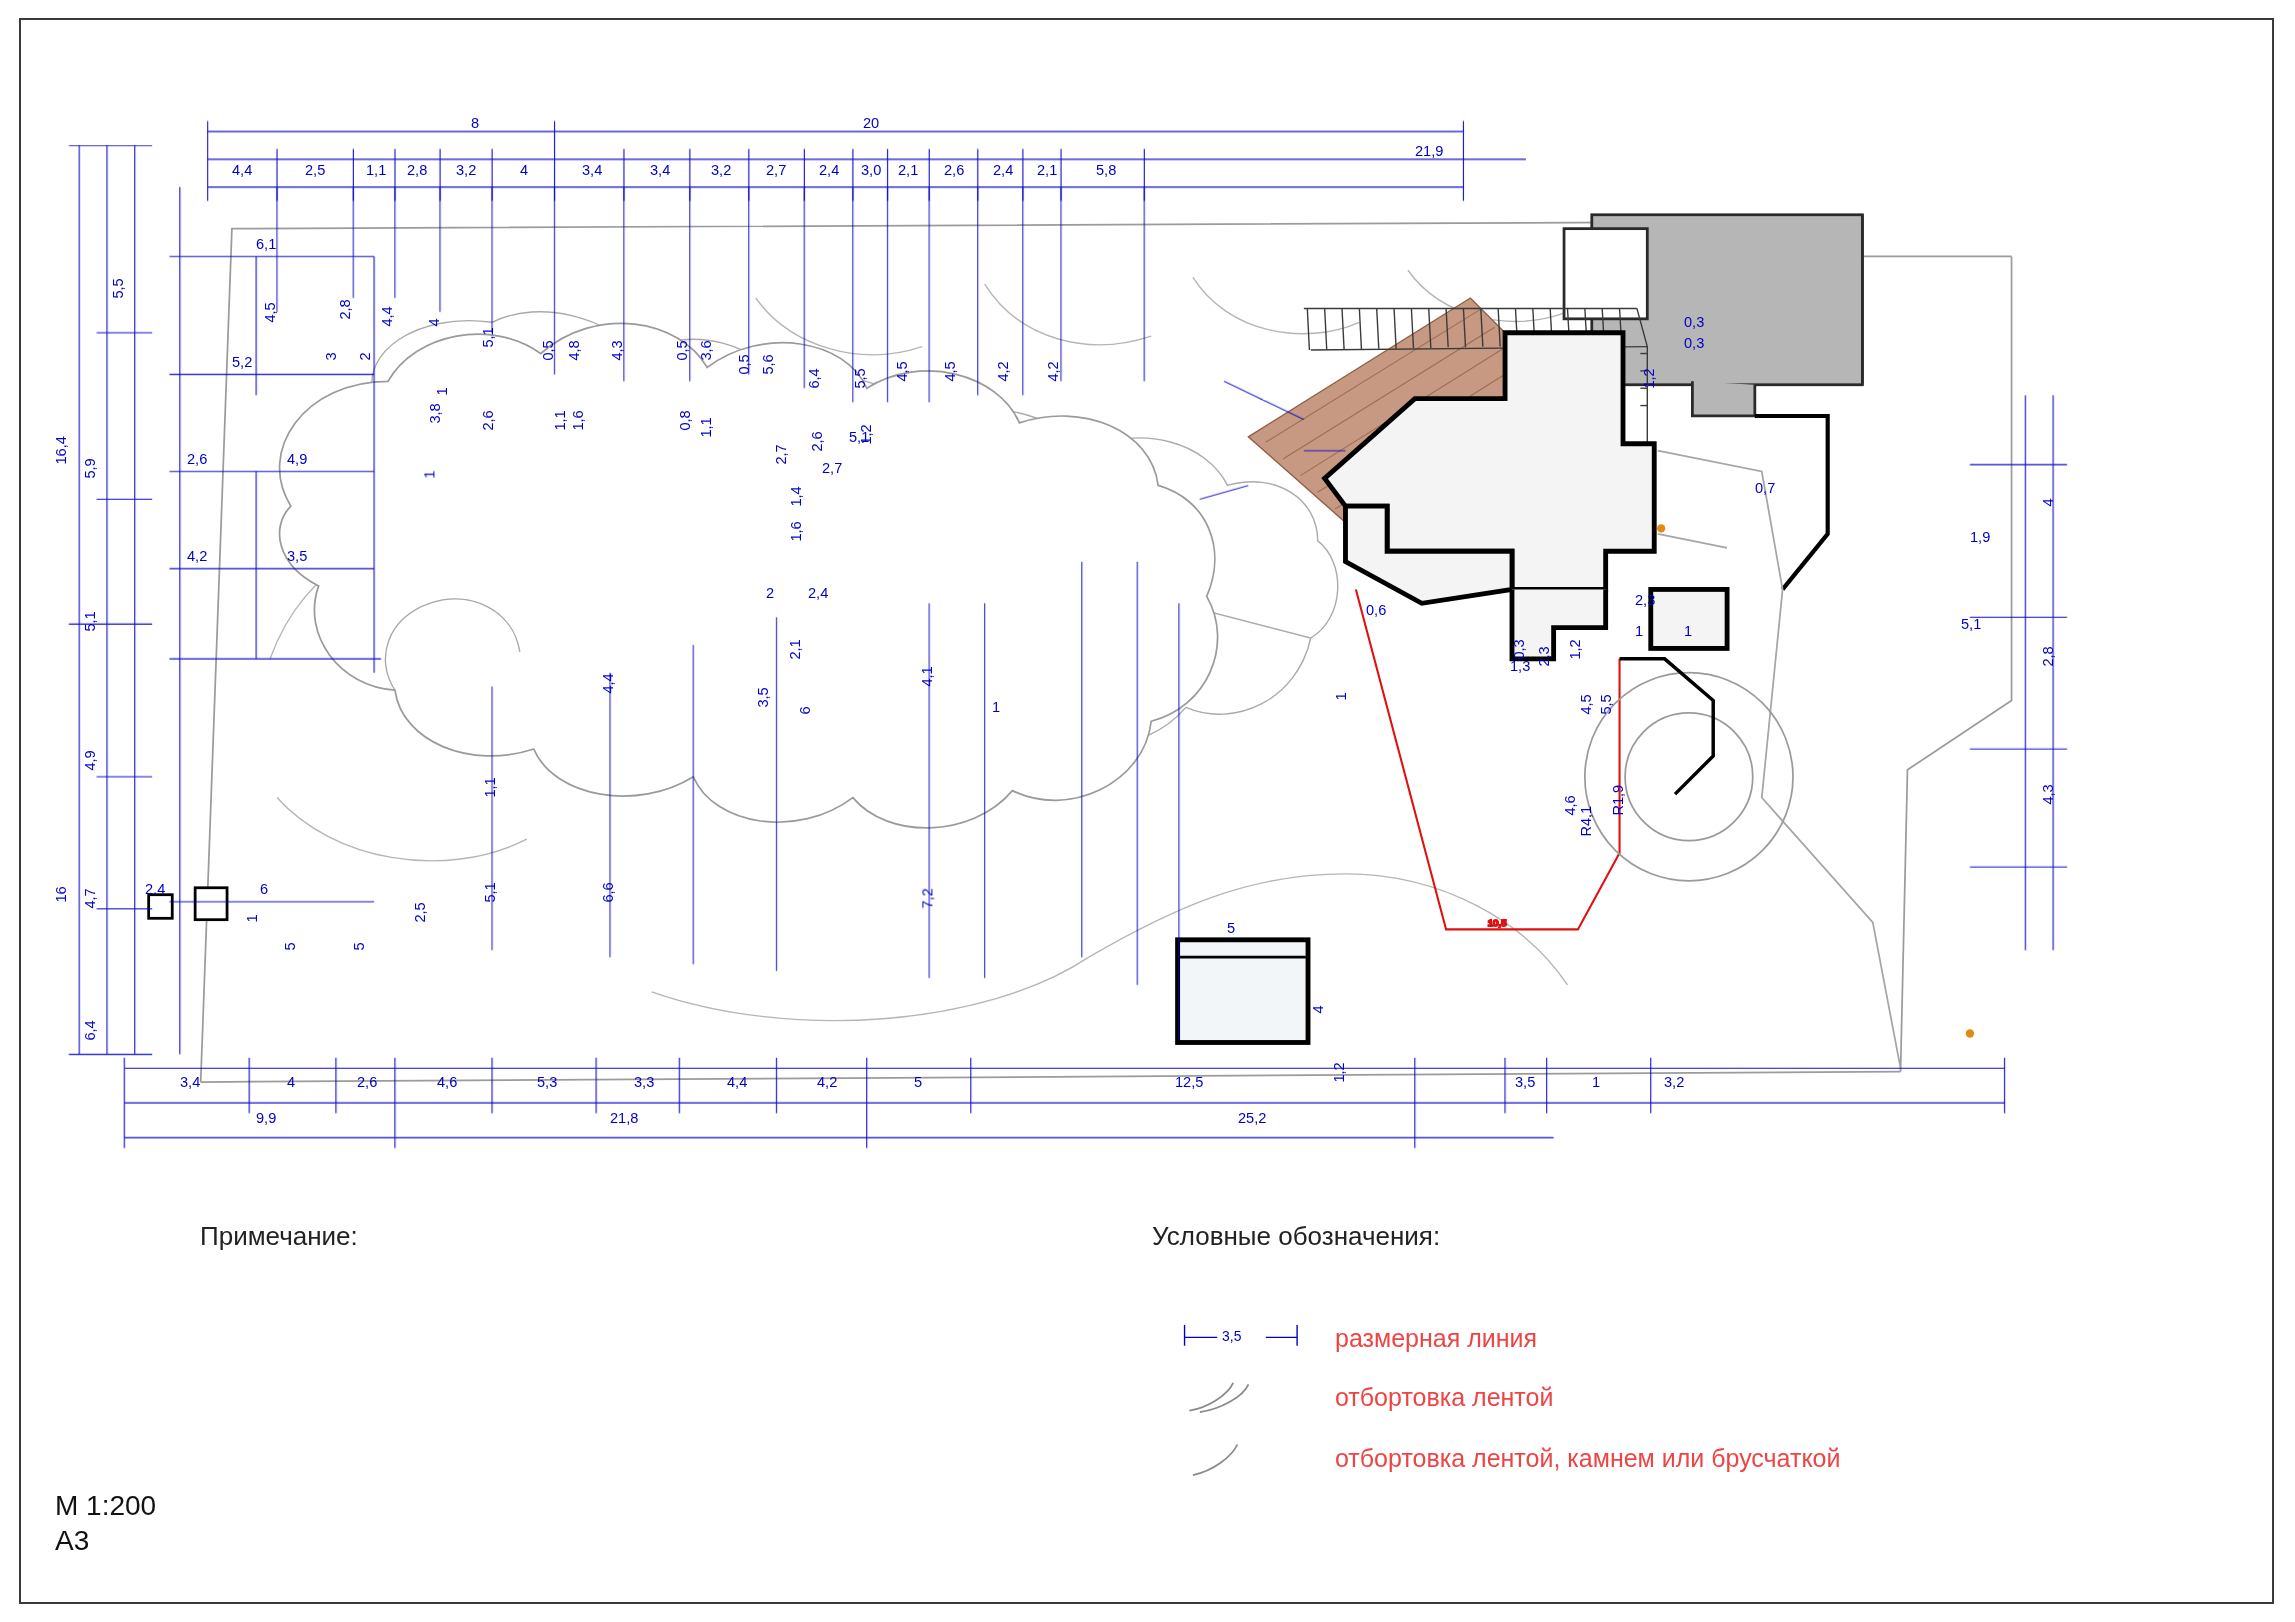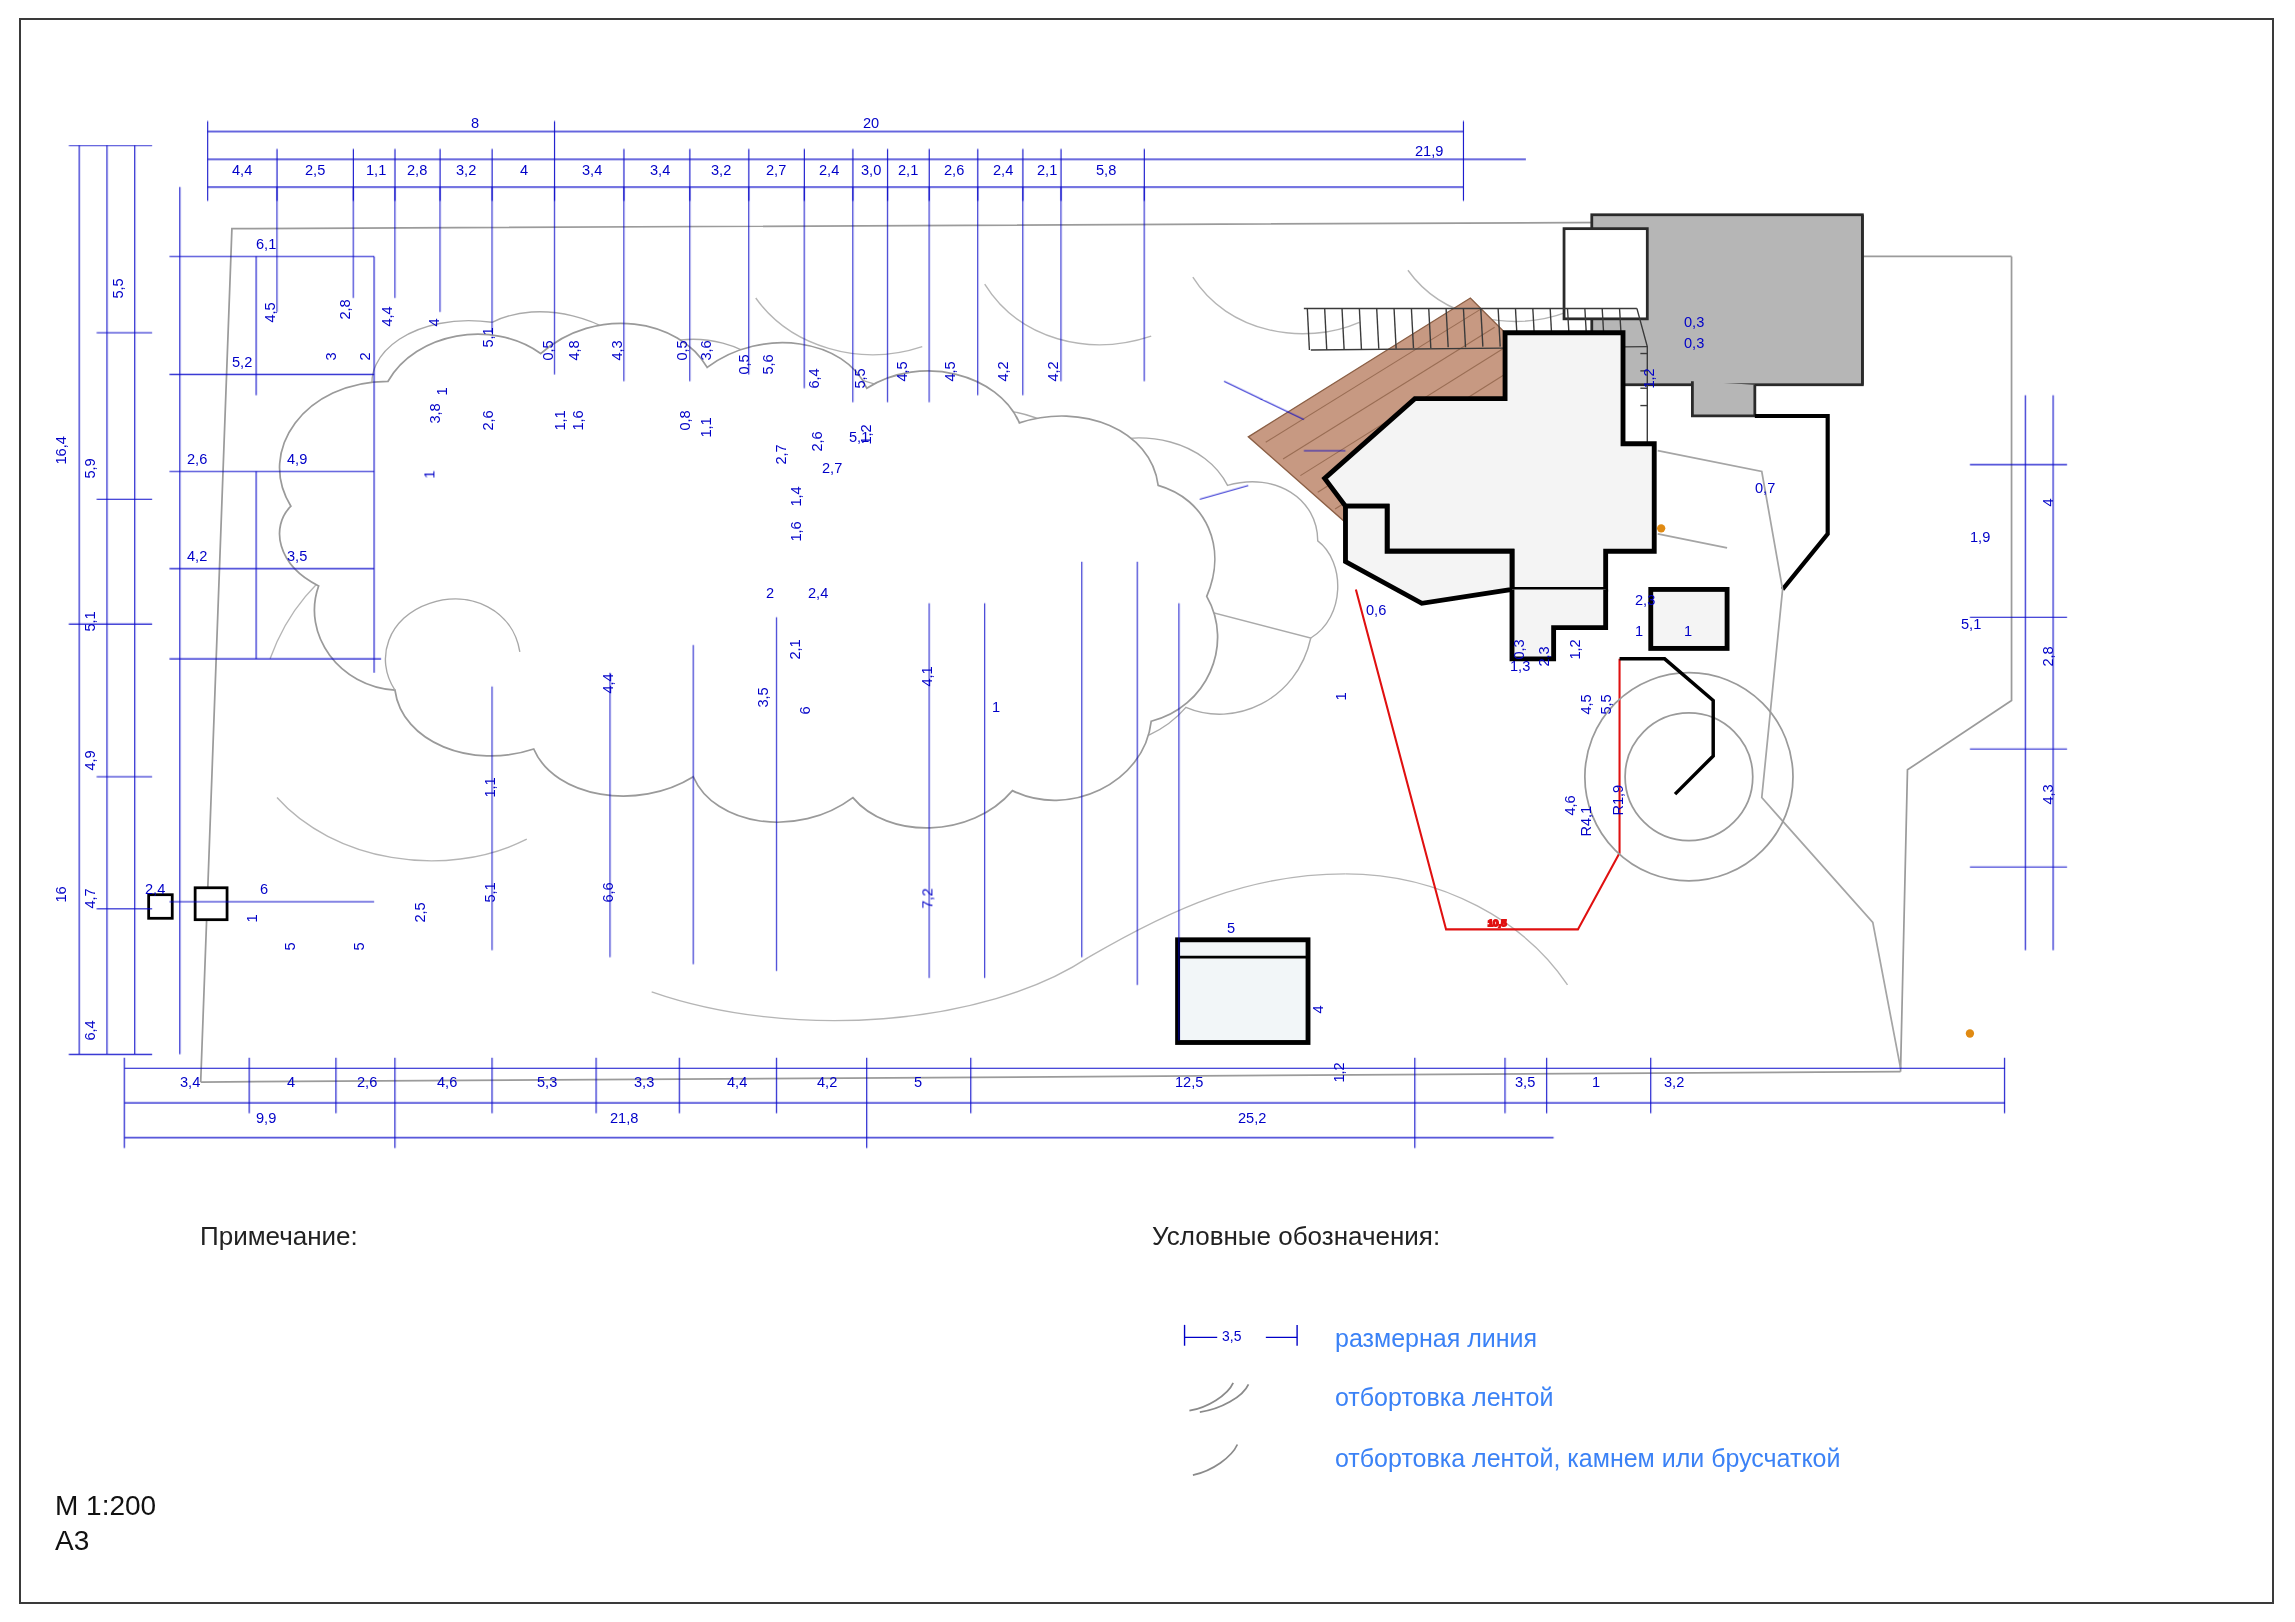--- a/index.html
+++ b/index.html
@@ -94,21 +94,21 @@
   .legend-row {
     position: absolute;
     left: 1179px;
     font-size: 25px;
     color: #222222;
   }
   .legend-label {
     position: absolute;
     left: 1335px;
     font-size: 25px;
-    color: #3b82f6;
+    color: #ef4444;
     white-space: nowrap;
   }
   #scale-block {
     position: absolute;
     left: 55px;
     top: 1488px;
     font-size: 28px;
     color: #111111;
     line-height: 1.25;
   }

